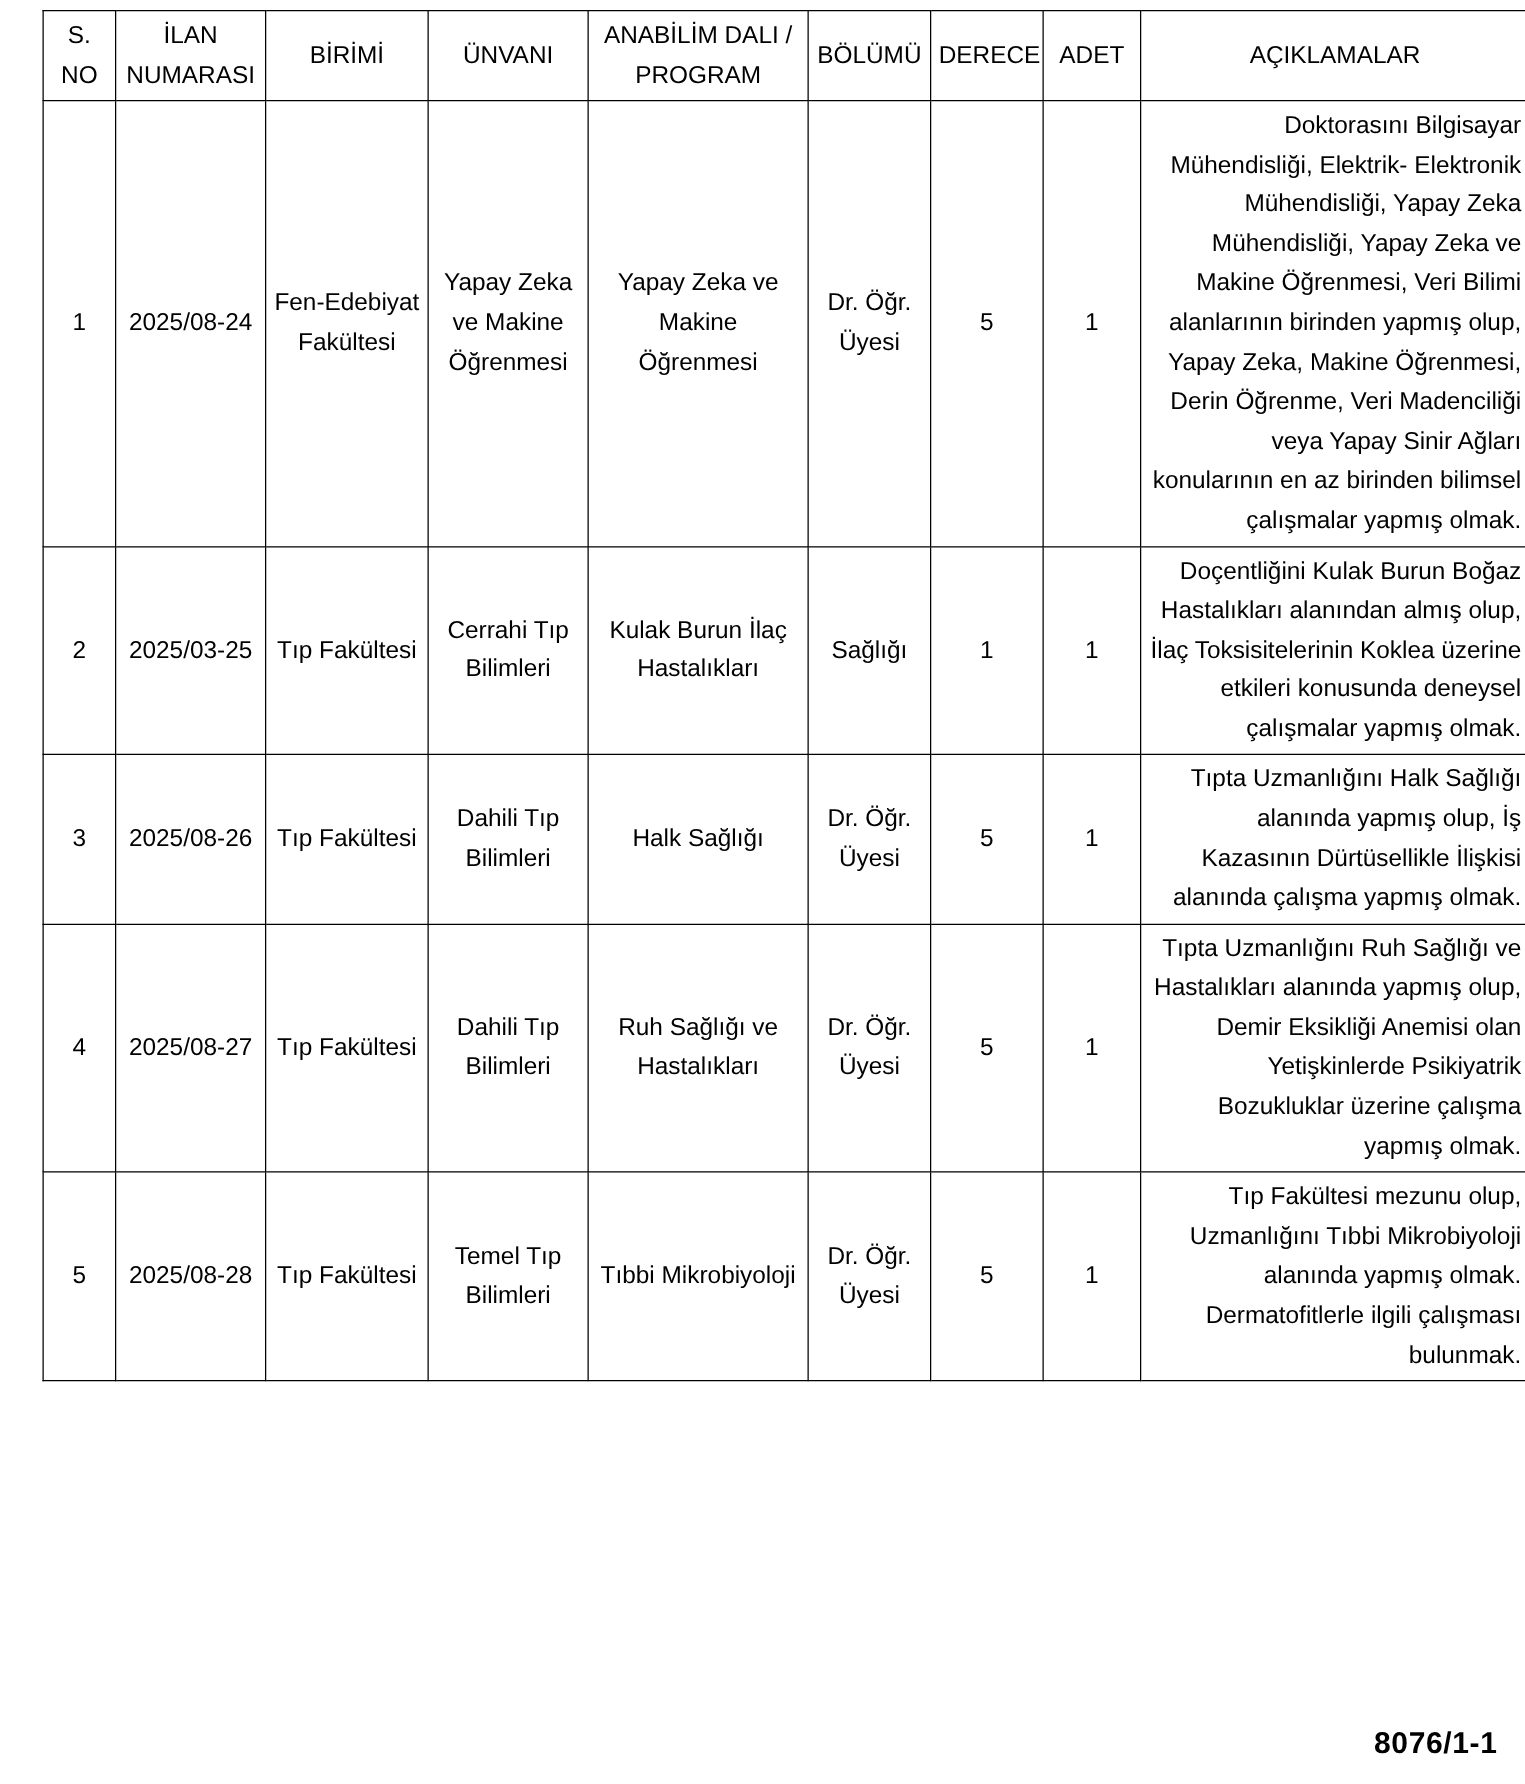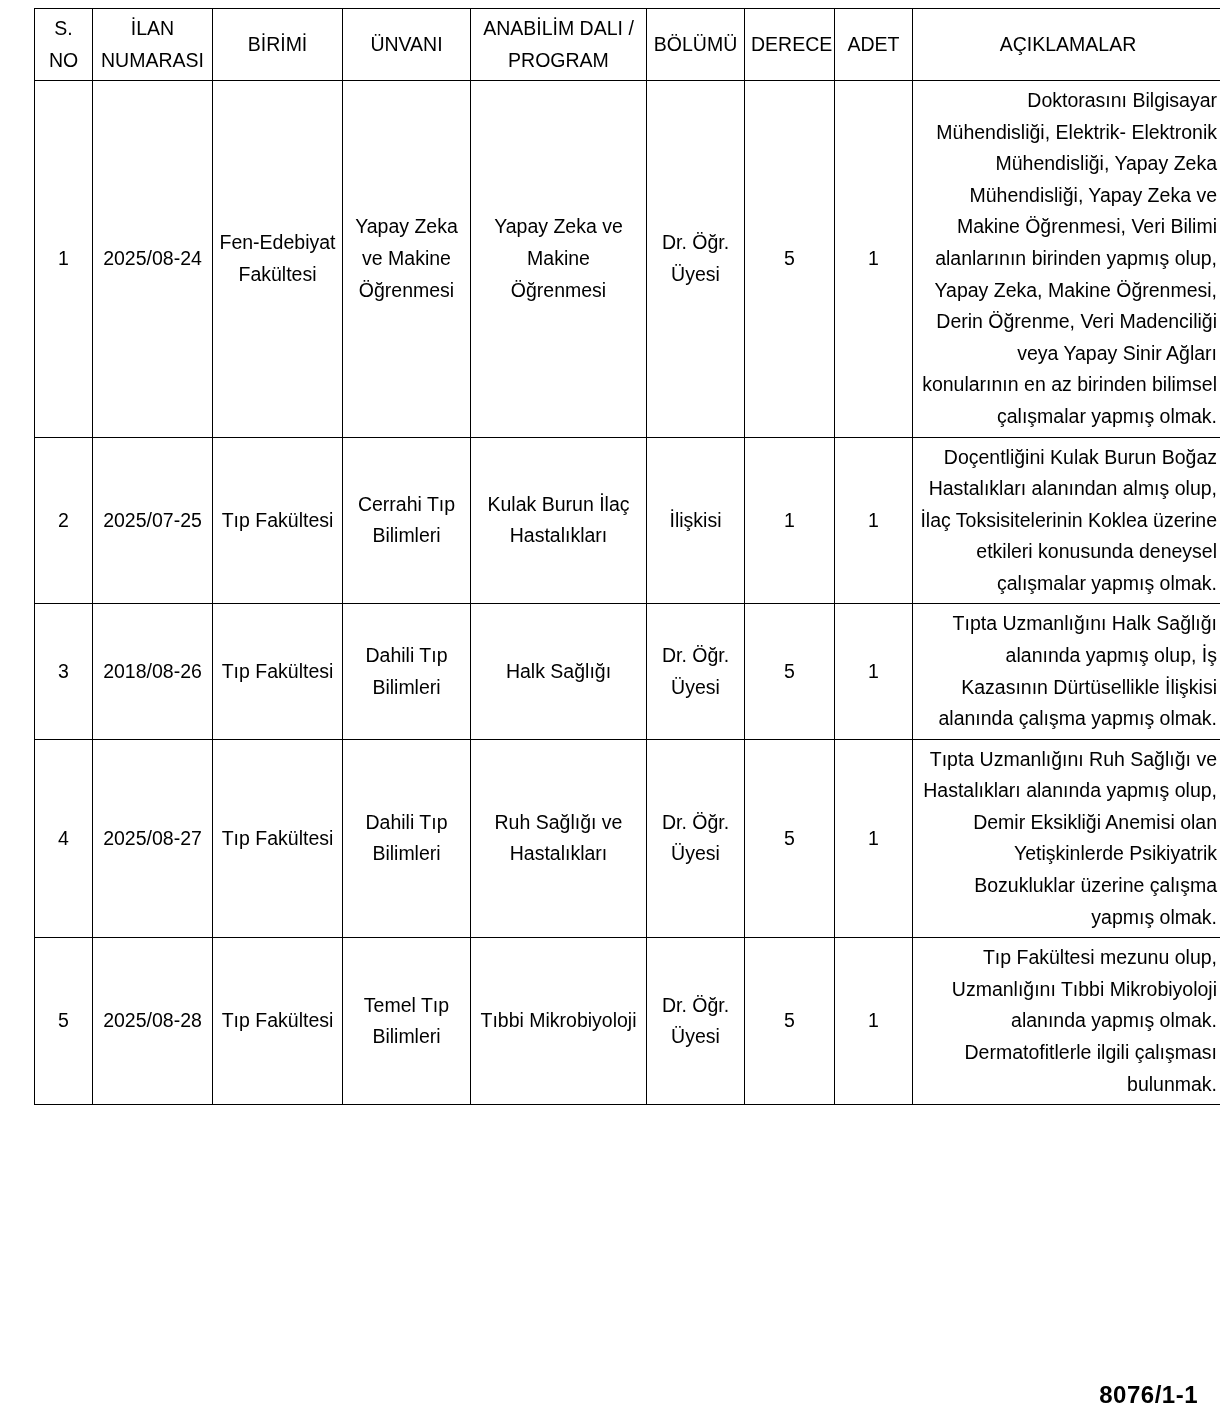--- a/index.html
+++ b/index.html
@@ -106,32 +106,32 @@
         <td class="center">Fen-Edebiyat Fakültesi</td>
         <td class="center">Yapay Zeka ve Makine Öğrenmesi</td>
         <td class="center">Yapay Zeka ve Makine Öğrenmesi</td>
         <td class="center">Dr. Öğr. Üyesi</td>
         <td class="center">5</td>
         <td class="center">1</td>
         <td class="desc">Doktorasını Bilgisayar Mühendisliği, Elektrik- Elektronik Mühendisliği, Yapay Zeka Mühendisliği, Yapay Zeka ve Makine Öğrenmesi, Veri Bilimi alanlarının birinden yapmış olup, Yapay Zeka, Makine Öğrenmesi, Derin Öğrenme, Veri Madenciliği veya Yapay Sinir Ağları konularının en az birinden bilimsel çalışmalar yapmış olmak.</td>
       </tr>
       <tr>
         <td class="center">2</td>
-        <td class="center">2025/07-25</td>
+        <td class="center">2025/03-25</td>
         <td class="center">Tıp Fakültesi</td>
         <td class="center">Cerrahi Tıp Bilimleri</td>
         <td class="center">Kulak Burun İlaç Hastalıkları</td>
-        <td class="center">İlişkisi</td>
+        <td class="center">Sağlığı</td>
         <td class="center">1</td>
         <td class="center">1</td>
         <td class="desc">Doçentliğini Kulak Burun Boğaz Hastalıkları alanından almış olup, İlaç Toksisitelerinin Koklea üzerine etkileri konusunda deneysel çalışmalar yapmış olmak.</td>
       </tr>
       <tr>
         <td class="center">3</td>
-        <td class="center">2018/08-26</td>
+        <td class="center">2025/08-26</td>
         <td class="center">Tıp Fakültesi</td>
         <td class="center">Dahili Tıp Bilimleri</td>
         <td class="center">Halk Sağlığı</td>
         <td class="center">Dr. Öğr. Üyesi</td>
         <td class="center">5</td>
         <td class="center">1</td>
         <td class="desc">Tıpta Uzmanlığını Halk Sağlığı alanında yapmış olup, İş Kazasının Dürtüsellikle İlişkisi alanında çalışma yapmış olmak.</td>
       </tr>
       <tr>
         <td class="center">4</td>

